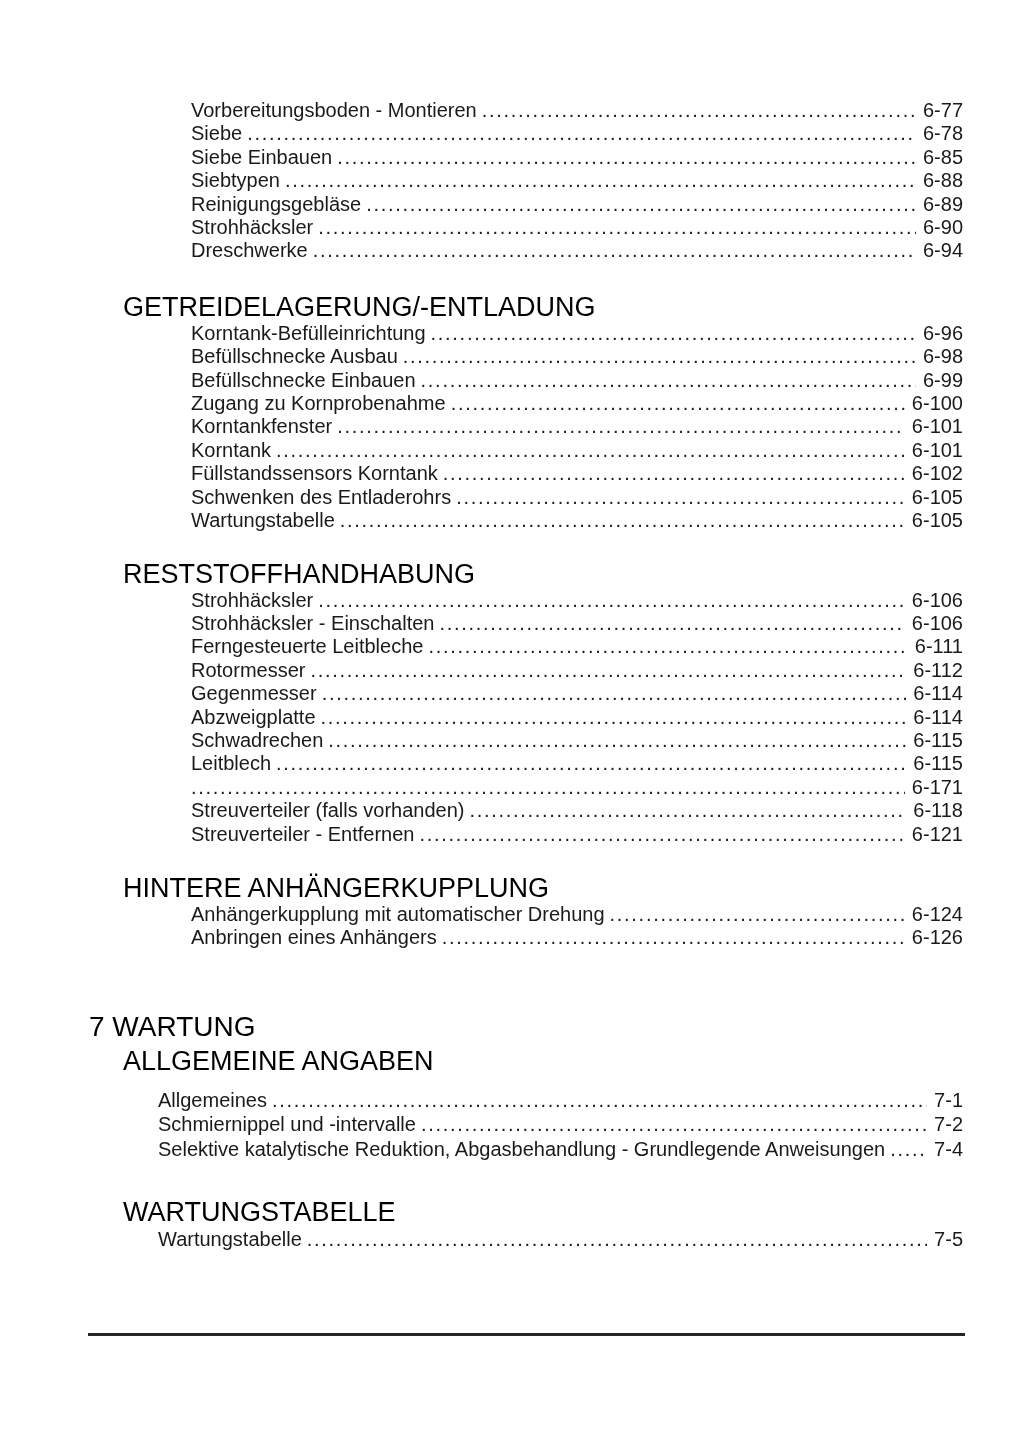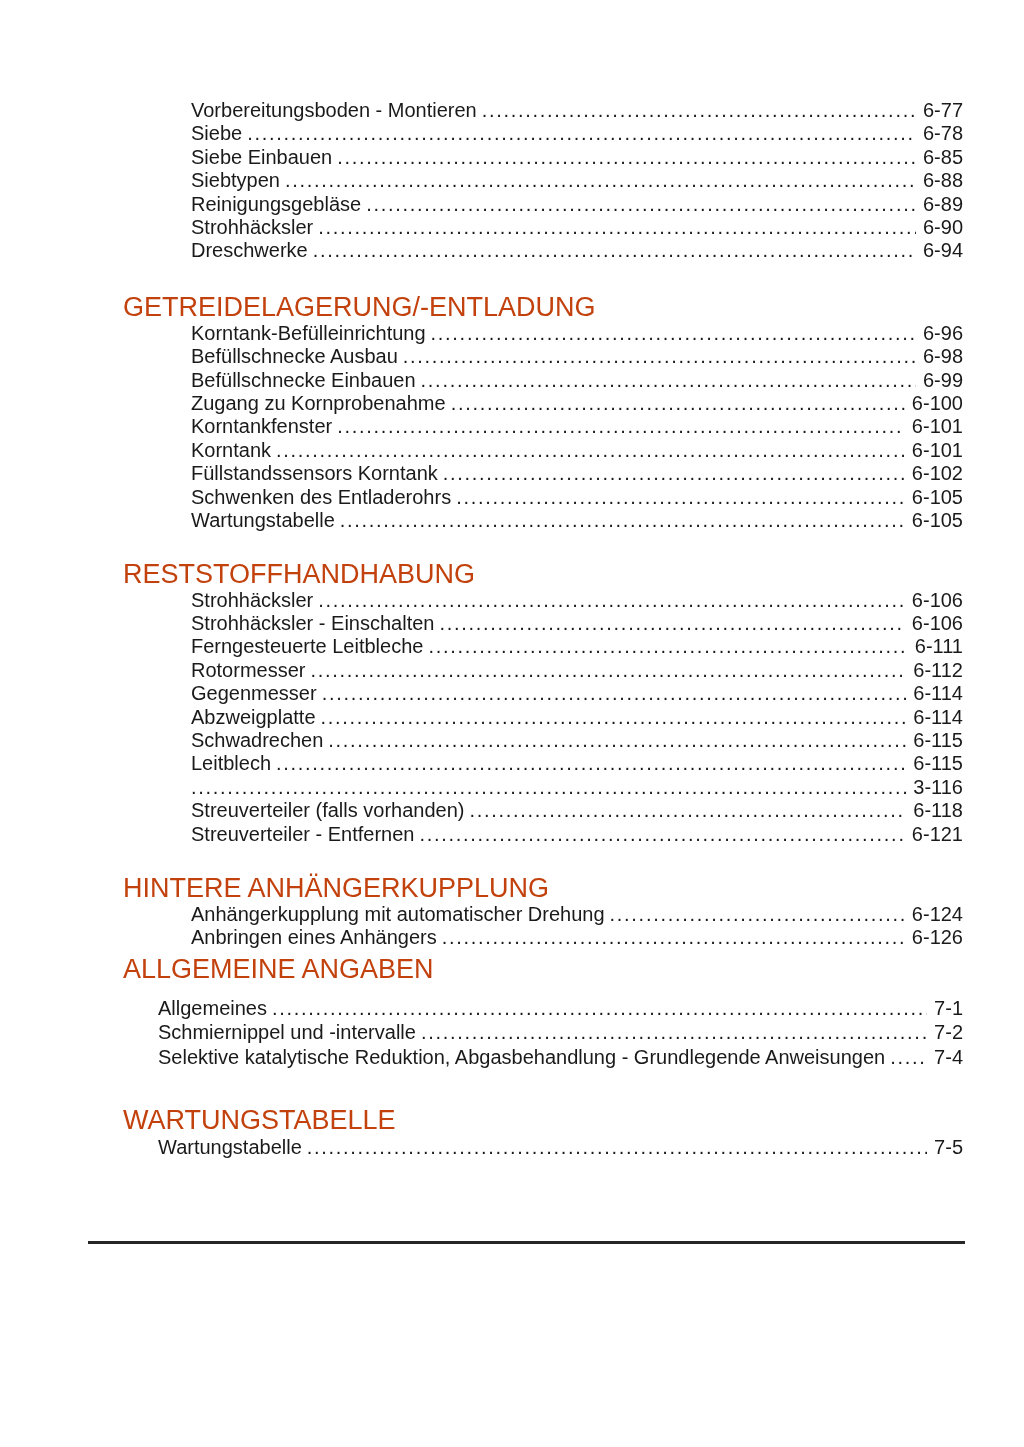--- a/index.html
+++ b/index.html
@@ -25,21 +25,21 @@
     flex:1 1 0; min-width:0;
     overflow:hidden; white-space:nowrap;
     letter-spacing:1.7px;
   }
   .leader::after {
     content:"..........................................................................................................................................................";
   }
   .row .p { padding-left:7px; white-space:nowrap; }
 
   
-  h1,h2 { font-weight:400; margin:0; color:#c2410c; }
+  h1,h2 { font-weight:400; margin:0; color:#000000; }
   h1 { font-size:28px; line-height:31px; margin-left:89px; }
   h2 { font-size:27px; line-height:30px; margin-left:123px; }
   #h-getreide        { margin-top:29px; }
   #h-reststoff       { margin-top:26px; }
   #h-hintere         { margin-top:27px; }
   #h-wartung         { margin-top:61px; }
   #h-allgemeine      { margin-top:4px; margin-bottom:12px; }
   #h-wartungstabelle { margin-top:36px; }
 
   
@@ -178,21 +178,21 @@
         <span class="leader"></span>
         <span class="p">6-115</span>
       </div>
     <div class="row c6">
         <span class="t">Leitblech</span>
         <span class="leader"></span>
         <span class="p">6-115</span>
       </div>
     <div class="row c6">
         <span class="leader"></span>
-        <span class="p">3-116</span>
+        <span class="p">6-171</span>
       </div>
     <div class="row c6">
         <span class="t">Streuverteiler (falls vorhanden)</span>
         <span class="leader"></span>
         <span class="p">6-118</span>
       </div>
     <div class="row c6">
         <span class="t">Streuverteiler - Entfernen</span>
         <span class="leader"></span>
         <span class="p">6-121</span>
@@ -206,20 +206,21 @@
         <span class="leader"></span>
         <span class="p">6-124</span>
       </div>
     <div class="row c6">
         <span class="t">Anbringen eines Anhängers</span>
         <span class="leader"></span>
         <span class="p">6-126</span>
       </div>
   </div>
 
+  <h1 id="h-wartung">7 WARTUNG</h1>
 
   <h2 id="h-allgemeine">ALLGEMEINE ANGABEN</h2>
   <div>
     <div class="row c7">
         <span class="t">Allgemeines</span>
         <span class="leader"></span>
         <span class="p">7-1</span>
       </div>
     <div class="row c7">
         <span class="t">Schmiernippel und -intervalle</span>

